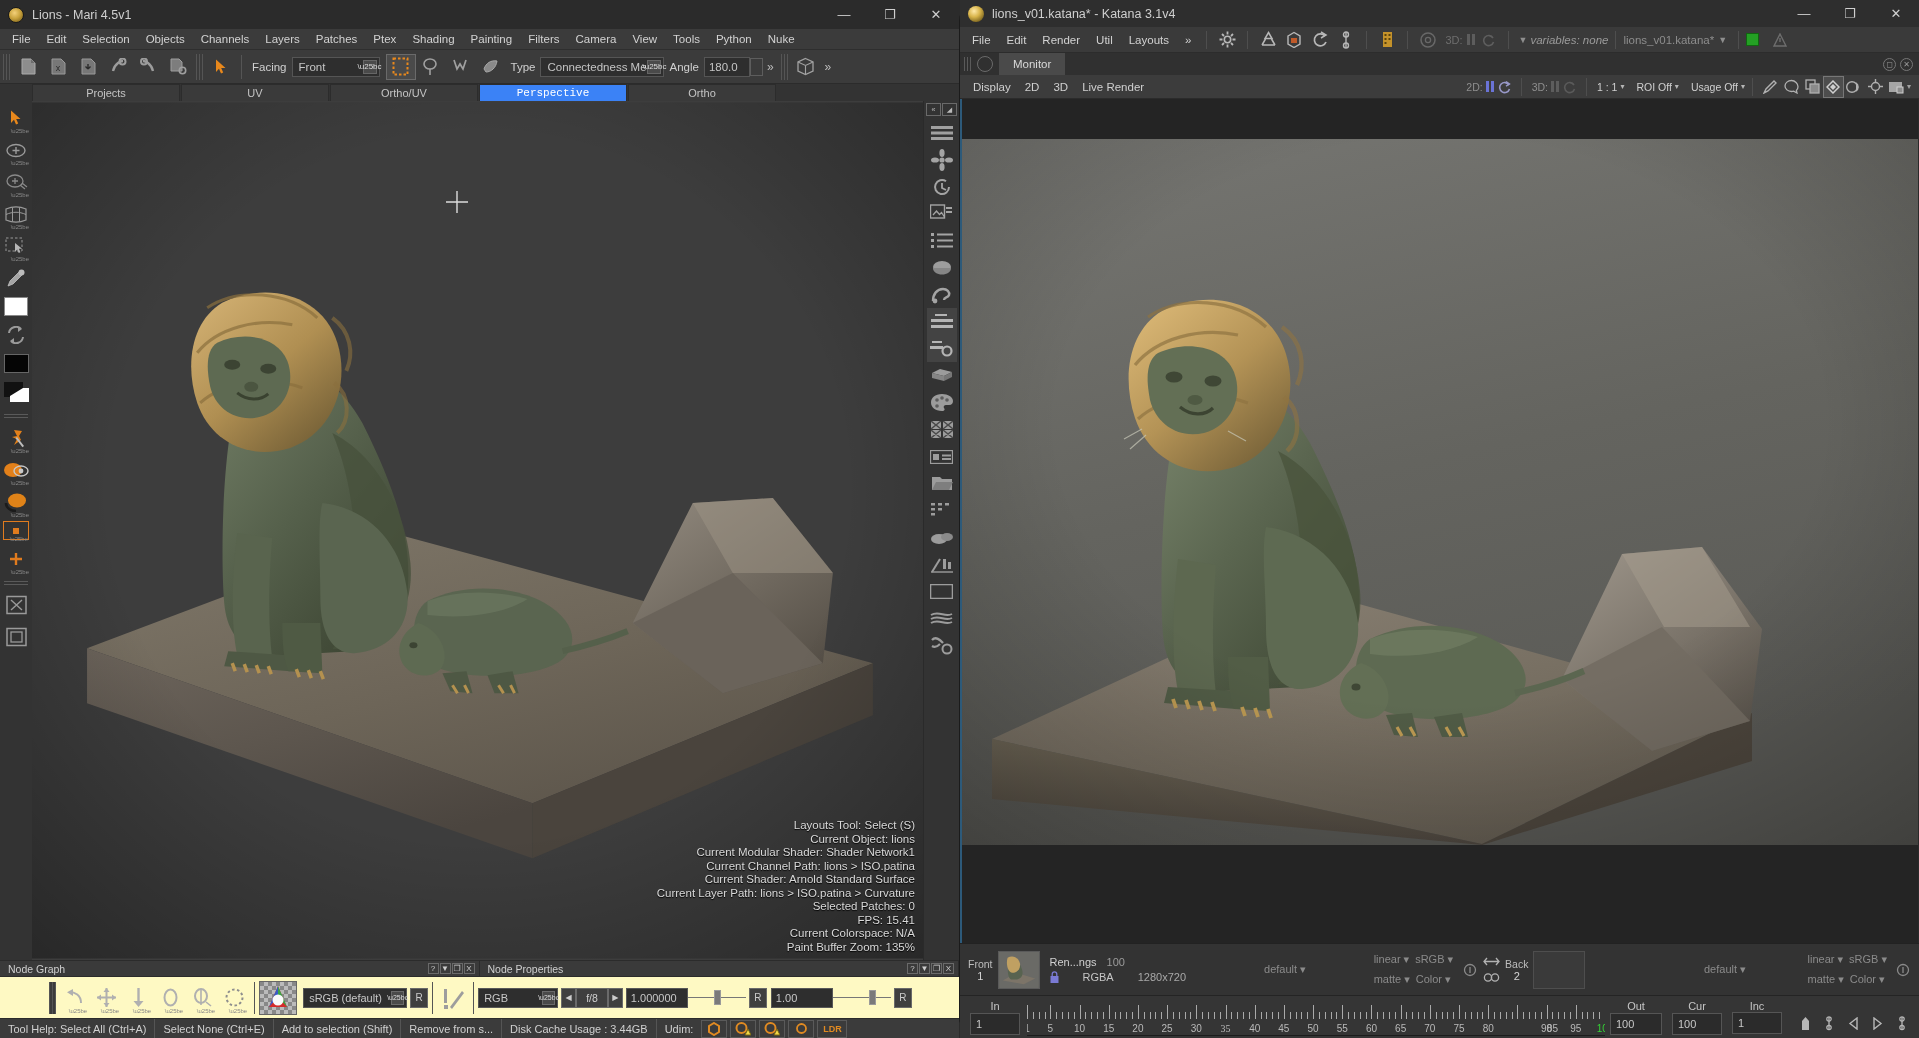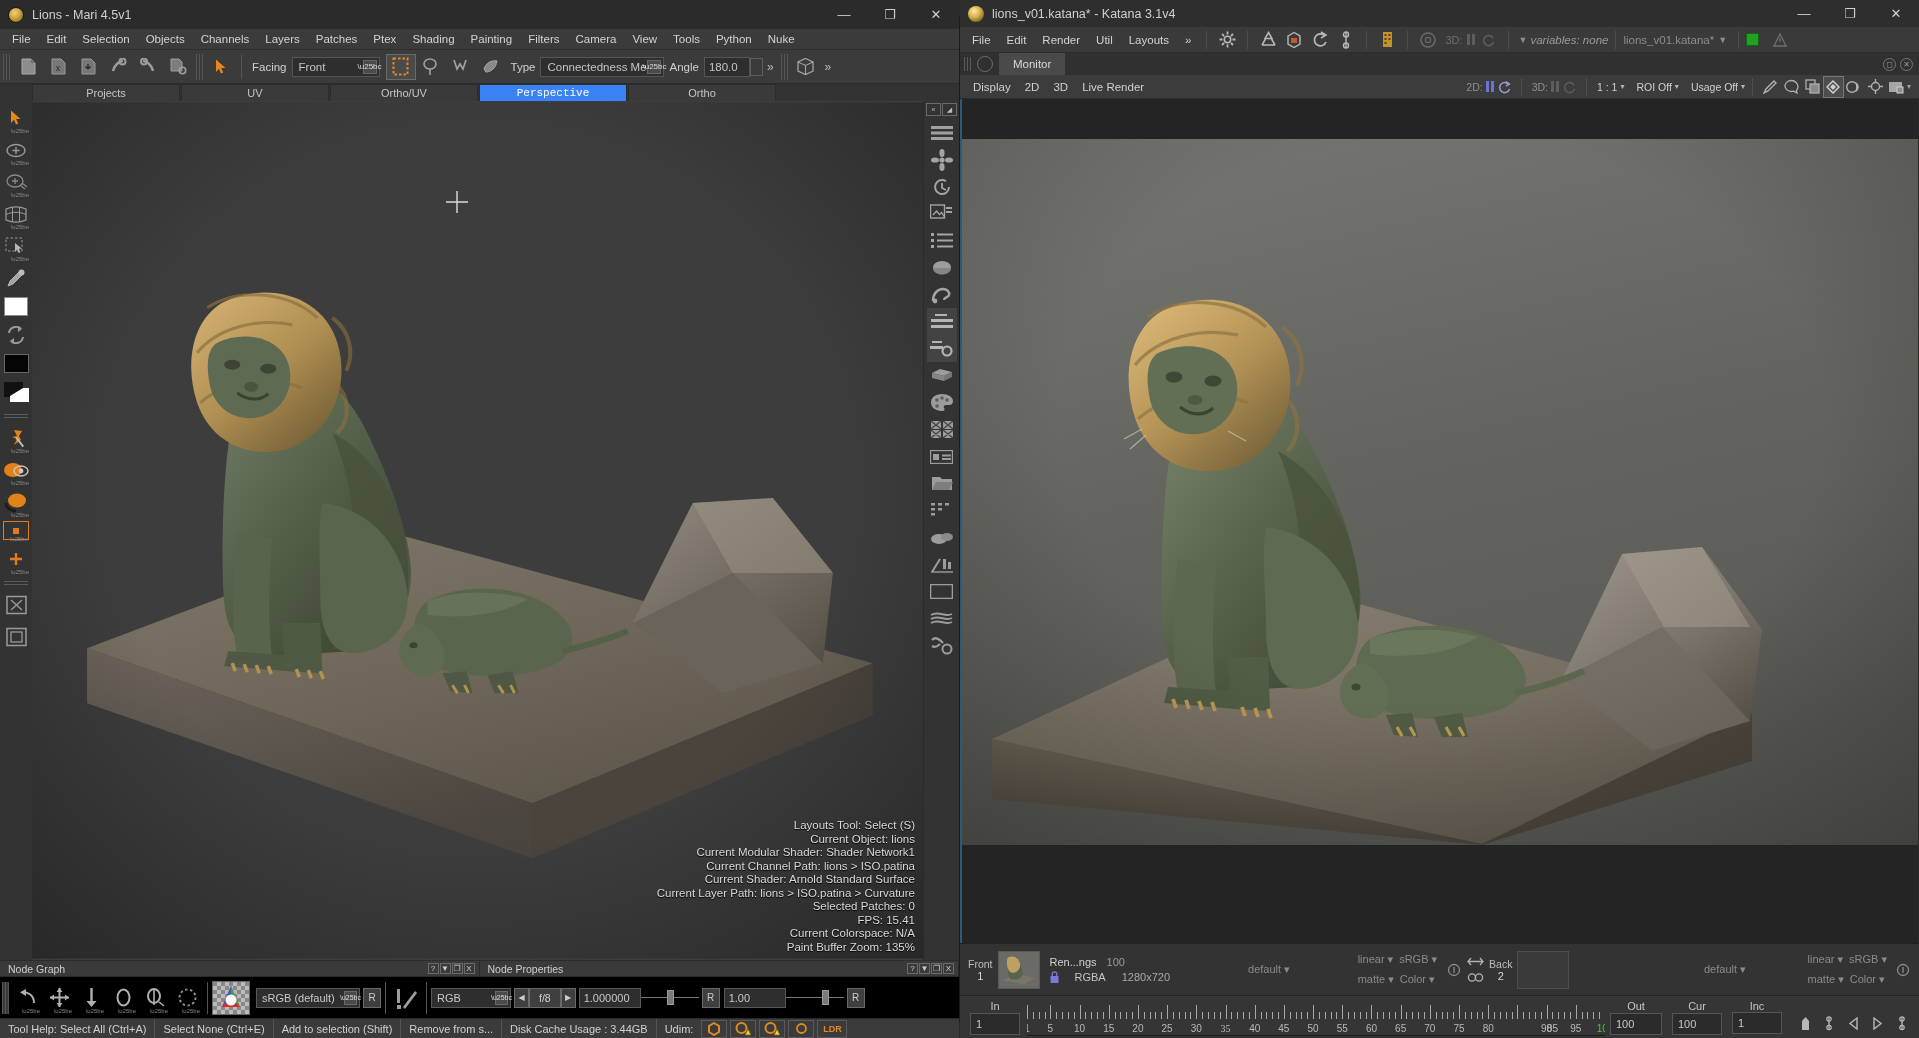--- a/index.html
+++ b/index.html
@@ -71,22 +71,22 @@
 
   .panelbar{ height:16px; background:#3a3a3a; display:flex; flex:0 0 16px;
      border-top:1px solid #2b2b2b; }
   .pseg{ flex:1; display:flex; align-items:center; font-size:10.5px; color:#cfcfcf;
      padding-left:8px; border-right:1px solid #2b2b2b; position:relative;}
   .pseg .pbtns{ position:absolute; right:4px; display:flex; gap:1px; }
   .pseg .pbtns i{ font-style:normal;font-size:8px;color:#cdcdcd;
      border:1px solid #6a6a6a; width:11px;height:11px; display:flex;
      align-items:center;justify-content:center;}
 
-  .botrow{ height:42px; background:#000000; display:flex; align-items:center;
-     flex:0 0 42px; border-top:1px solid #2b2b2b;}
+  .botrow{ height:42px; background:#fef9c3; display:flex; align-items:center;
+     flex:0 0 42px; border-top:1px solid #2b2b2b;justify-content:center;}
   .bgrip{ width:7px;height:32px;margin:0 2px;
      background:repeating-linear-gradient(90deg,#555 0 1px,#3b3b3b 1px 3px);}
   .bbtn{ width:32px;height:34px;display:flex;align-items:center;justify-content:center;
      color:#b0b0b0; position:relative;}
   .bbtn .dd{ position:absolute; bottom:1px; right:3px; font-size:6px;color:#888; }
   .bsep{ width:1px;height:32px;background:#555;margin:0 4px;}
   .swatch{ width:38px;height:34px;border:1px solid #666;
      background:repeating-conic-gradient(#888 0% 25%, #bbb 0% 50%) 0/8px 8px;
      display:flex;align-items:center;justify-content:center;}
   .bcombo{ height:20px;background:#2e2e2e;border:1px solid #585858;color:#c8c8c8;
@@ -1134,21 +1134,21 @@
           <path d="M4 30 L18 22 L38 28 L26 34 Z" fill="#7c7468"></path>
           <path d="M11 10 C16 7 22 10 24 18 C26 24 24 28 19 29 L13 29 C9 28 8 18 11 10Z" fill="#586350"></path>
           <path d="M9 6 C14 3 20 5 22 12 C23 18 19 22 14 22 C9 22 7 12 9 6Z" fill="#c0a062"></path>
           </svg>
         </div>
       <div style="display:flex;flex-direction:column;margin-left:10px;gap:3px">
         <div style="display:flex;gap:10px;align-items:center">
           <span style="font-size:11px;color:#d0d0d0">Ren...ngs</span>
           <span style="font-size:11px;color:#9b9b9b">100</span>
         </div>
-        <div style="display:flex;gap:16px;align-items:center">
+        <div style="display:flex;gap:24px;align-items:center">
           <span>
             <svg width="9" height="12" viewBox="0 0 9 12">
                 <rect x="0.5" y="5" width="8" height="7" fill="#7a7ad4"></rect>
                 <path d="M2.2 5V3.2a2.3 2.3 0 0 1 4.6 0V5" fill="none" stroke="#7a7ad4" stroke-width="1.3"></path>
               </svg>
             </span>
           <span style="font-size:11px;color:#c6c6c6">RGBA</span>
           <span style="font-size:11px;color:#a8a8a8">1280x720</span>
         </div>
       </div>

